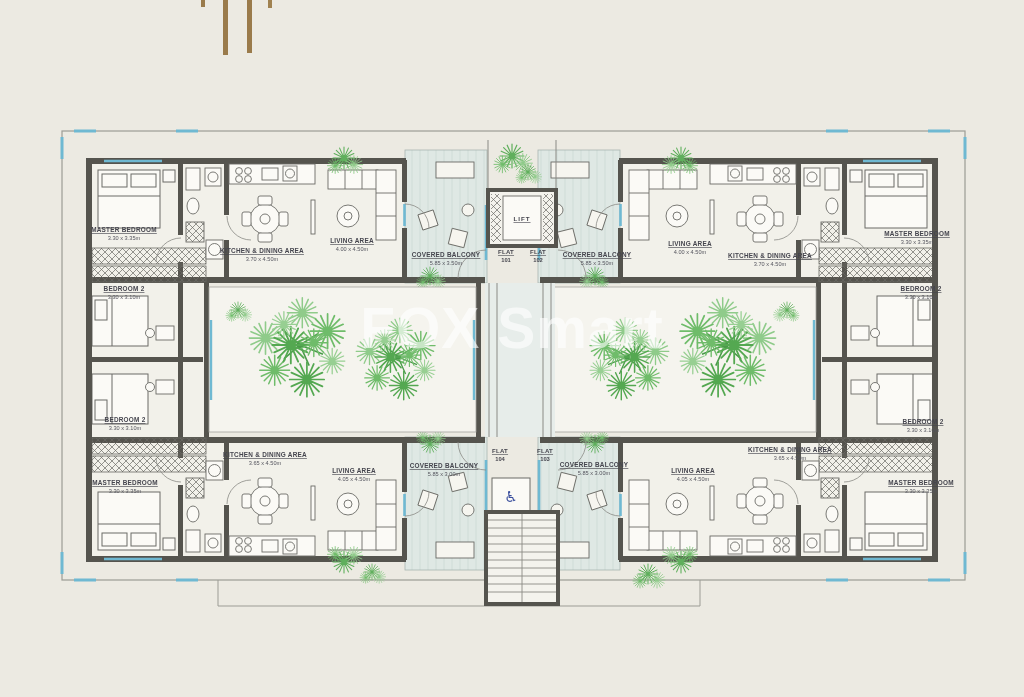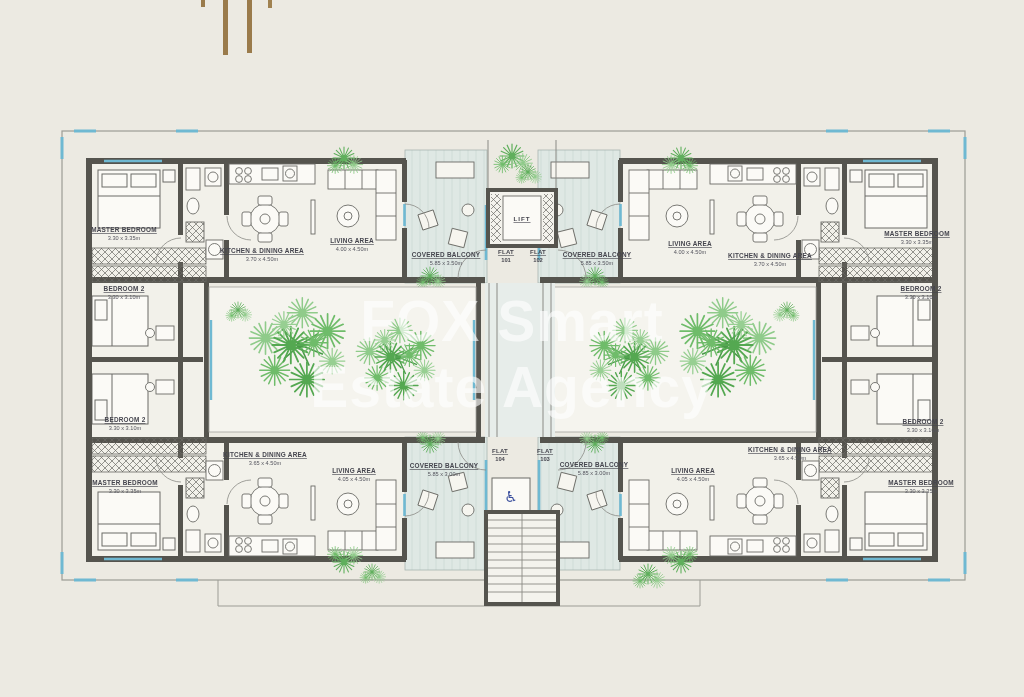--- a/index.html
+++ b/index.html
@@ -9,21 +9,21 @@
     font-family:"Liberation Sans", sans-serif;
   }
   
   .logo-bar{position:absolute;top:0;background:#9A7B4B;}
   .logo-bar.b1{left:201px;width:4px;height:7px;}
   .logo-bar.b2{left:223px;width:5px;height:55px;}
   .logo-bar.b3{left:247px;width:5px;height:53px;}
   .logo-bar.b4{left:268px;width:4px;height:8px;background:#A08250;}
   
   .watermark{
-    position:absolute;left:0;top:288px;width:1024px;text-align:center;
+    position:absolute;left:0;top:295px;width:1024px;text-align:center;
     color:rgba(255,255,255,0.62);font-weight:bold;font-size:57px;
     letter-spacing:1px;line-height:66px;pointer-events:none;
   }
   svg{position:absolute;left:0;top:0;}
   
   .room-name{font-family:"Liberation Sans",sans-serif;font-weight:bold;font-size:6.4px;
              fill:#45454E;letter-spacing:.25px;text-anchor:middle;text-decoration:underline;}
   .room-dim{font-family:"Liberation Sans",sans-serif;font-size:5.6px;fill:#55555E;text-anchor:middle;}
   .flat-word{font-family:"Liberation Sans",sans-serif;font-weight:bold;font-size:6px;
              fill:#45454E;text-anchor:middle;text-decoration:underline;letter-spacing:.3px;}
@@ -360,16 +360,15 @@
       <text class="flat-num" x="500" y="461">104</text>
       <text class="flat-word" x="545" y="453">FLAT</text>
       <text class="flat-num" x="545" y="461">103</text>
 
       <text class="access-glyph" x="511" y="502">♿</text>
     </g>
   </svg>
 
   <div class="watermark">
     <div>FOX Smart</div>
-    <div>Estate Agency</div>
   </div>
 
 </div>
 
 </body></html>

